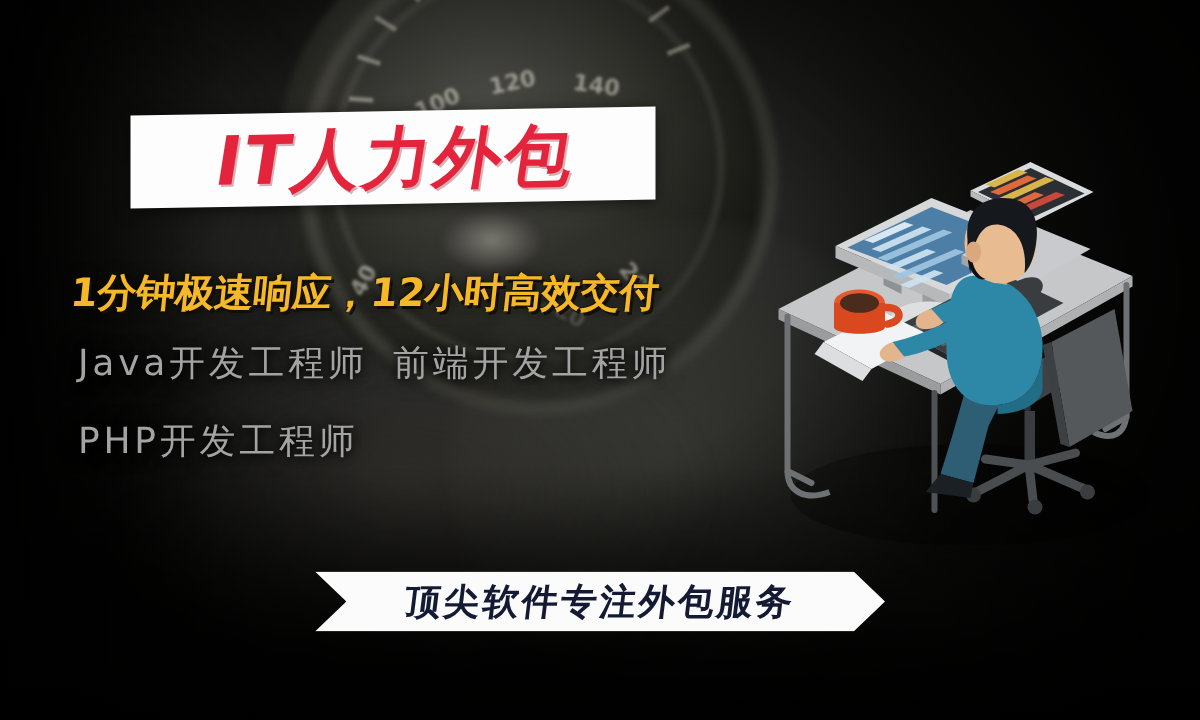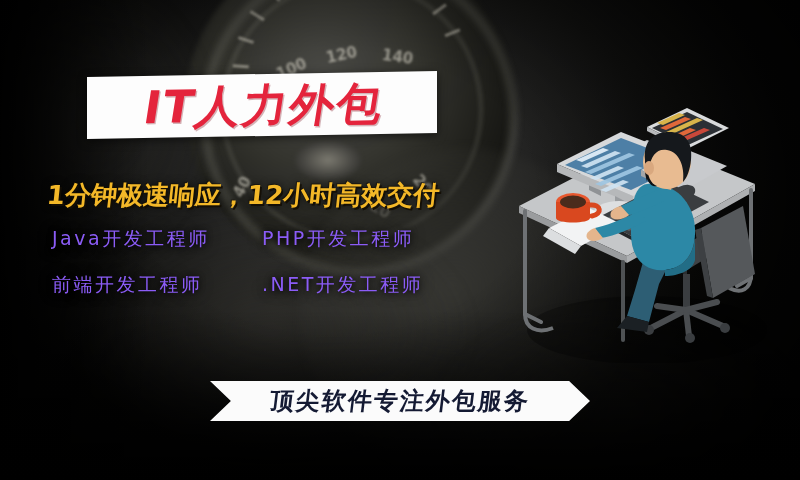--- a/index.html
+++ b/index.html
@@ -52,21 +52,21 @@
     text-shadow:1.5px 1.5px 0 rgba(120,10,22,.30);white-space:nowrap;}
 
   
   .subtitle{position:absolute;left:47px;top:178px;color:#f4b828;font-size:26px;font-weight:900;
     letter-spacing:0px;white-space:nowrap;transform:skewX(-6deg);
     text-shadow:2px 2px 0 rgba(20,14,4,.92), -1px -1px 0 rgba(20,14,4,.55), 0 0 9px rgba(0,0,0,.75);}
 
   
   .services{position:absolute;left:52px;top:226px;width:440px;
     display:grid;grid-template-columns:210px 230px;row-gap:20px;}
-  .svc{color:#8b5cf6;font-size:19px;font-weight:500;letter-spacing:2.5px;white-space:nowrap;
+  .svc{color:#a3a3a3;font-size:24px;font-weight:500;letter-spacing:2.5px;white-space:nowrap;
     text-shadow:0 1px 6px rgba(0,0,0,.95),0 0 14px rgba(0,0,0,.8);}
   .ribbon-inner{position:absolute;left:210px;top:381px;width:380px;height:40px;background:#fbfbfb;
     clip-path:polygon(0 0, 94.5% 0, 100% 50%, 94.5% 100%, 0 100%, 5.5% 50%);}
   .ribbon-text{position:absolute;left:210px;top:381px;width:380px;height:40px;
     display:flex;align-items:center;justify-content:center;
     color:#141a33;font-size:24px;font-weight:900;letter-spacing:2px;white-space:nowrap;
     transform:skewX(-7deg);}
 
   
   .illus{position:absolute;left:497px;top:78px;width:300px;height:285px;}
@@ -108,23 +108,22 @@
     <div class="bg-dark-bottom"></div>
   </div>
 
   <div class="title-banner"></div>
   <div class="title-text">IT人力外包</div>
 
   <div class="subtitle">1分钟极速响应，12小时高效交付</div>
 
   <div class="services">
     <div class="svc">Java开发工程师</div>
+    <div class="svc">前端开发工程师</div>
     <div class="svc">PHP开发工程师</div>
-    <div class="svc">前端开发工程师</div>
-    <div class="svc">.NET开发工程师</div>
   </div>
 
   <div class="ribbon-inner"></div>
   <div class="ribbon-text">顶尖软件专注外包服务</div>
 
   <div class="illus">
     <svg width="300" height="285" viewBox="0 0 300 285" xmlns="http://www.w3.org/2000/svg">
 
       <ellipse cx="150" cy="252" rx="120" ry="34" fill="#000" opacity="0.30"></ellipse>
 

